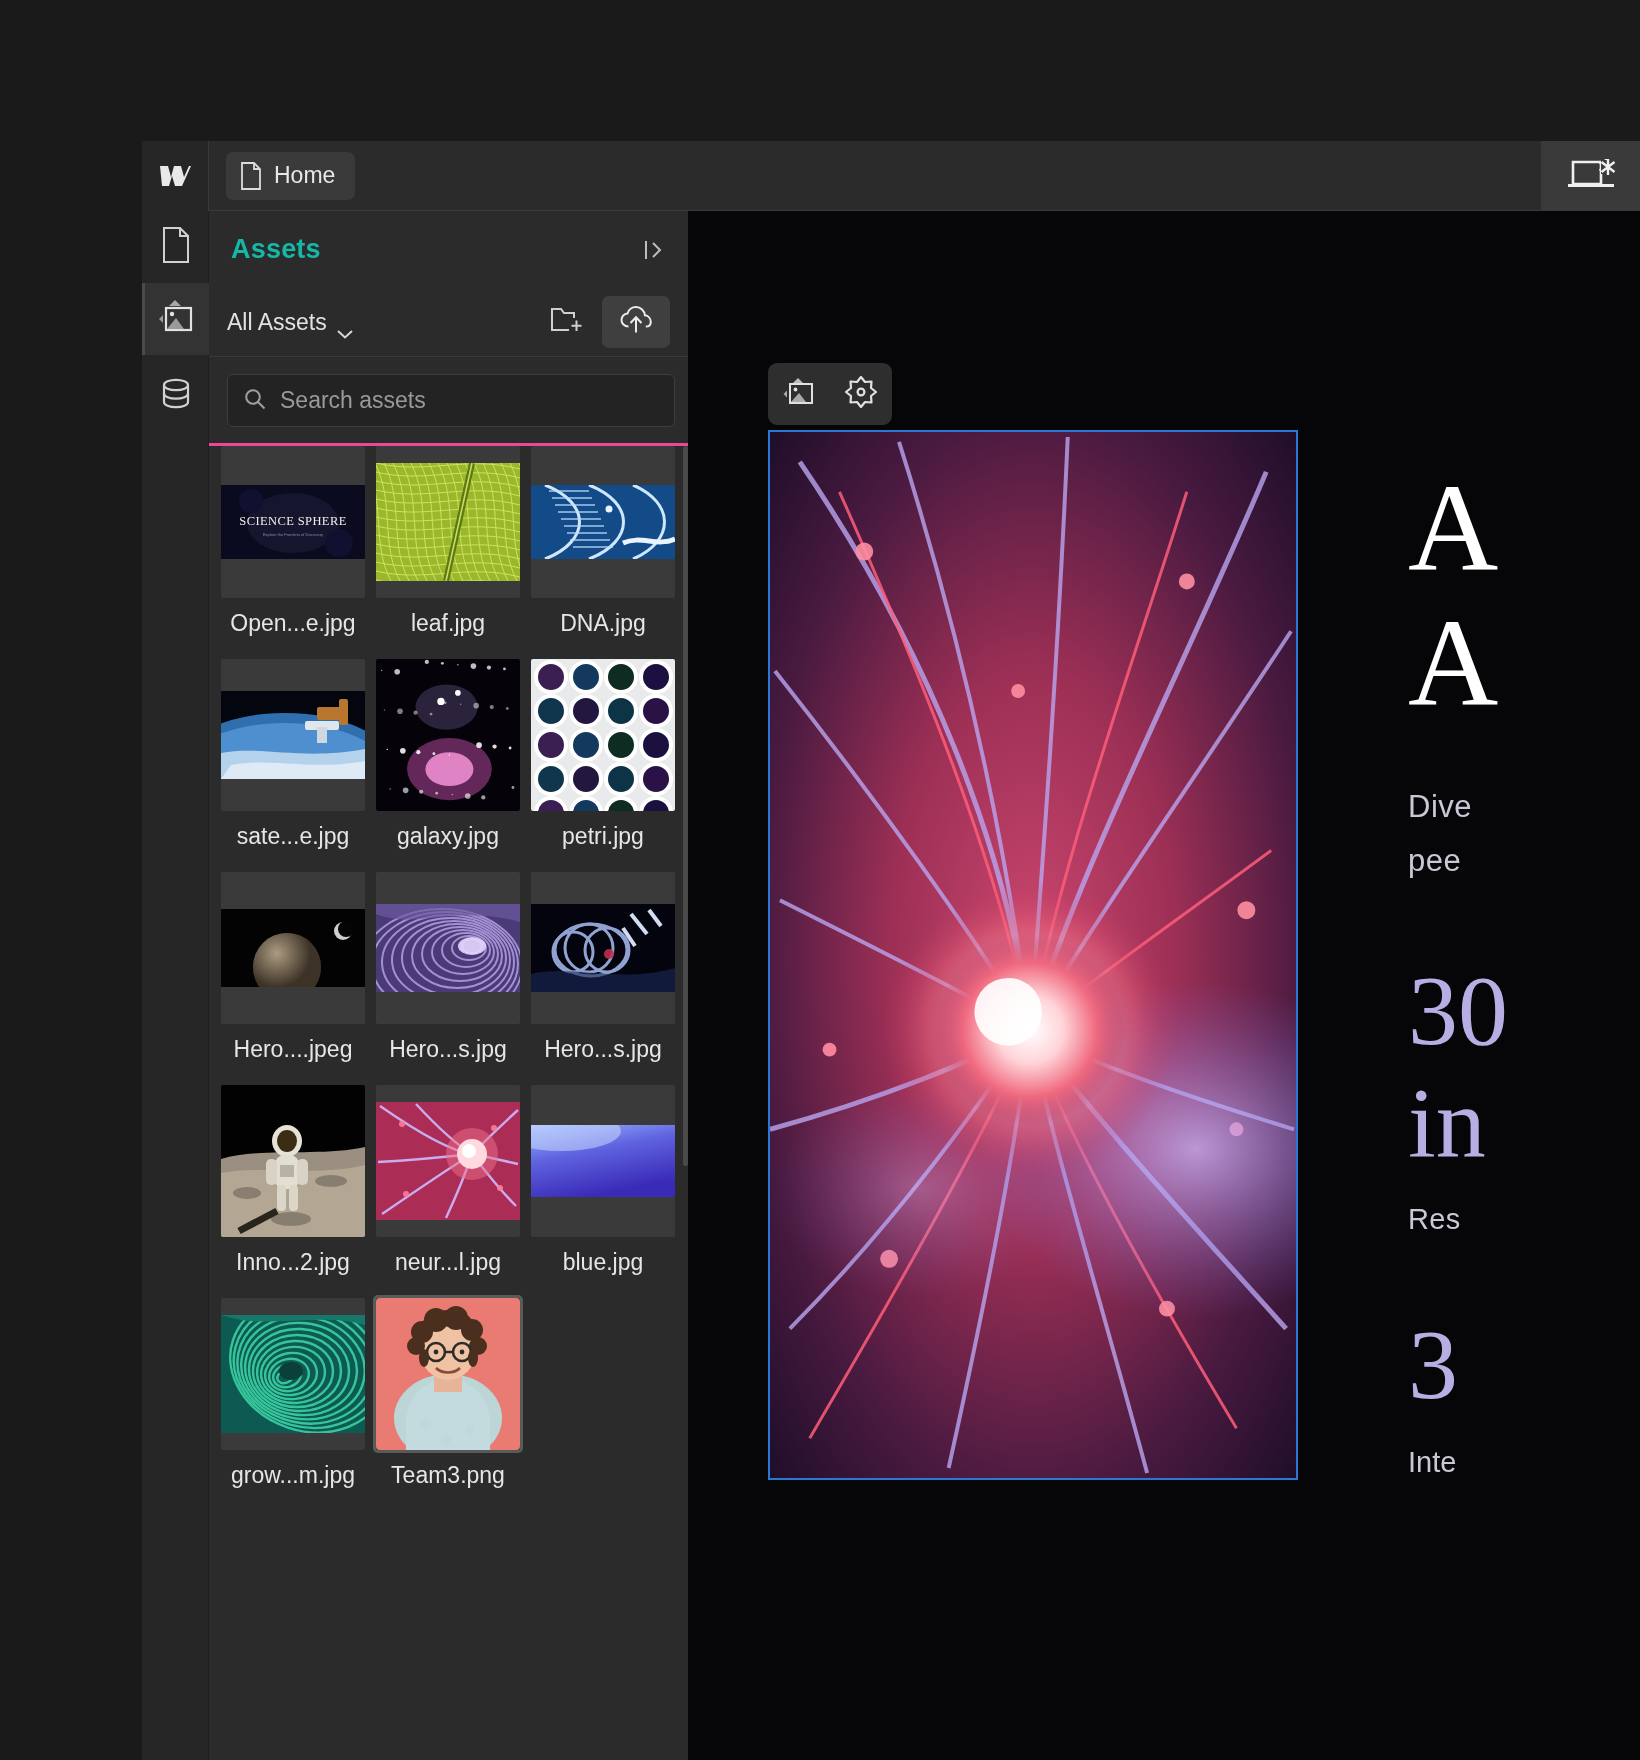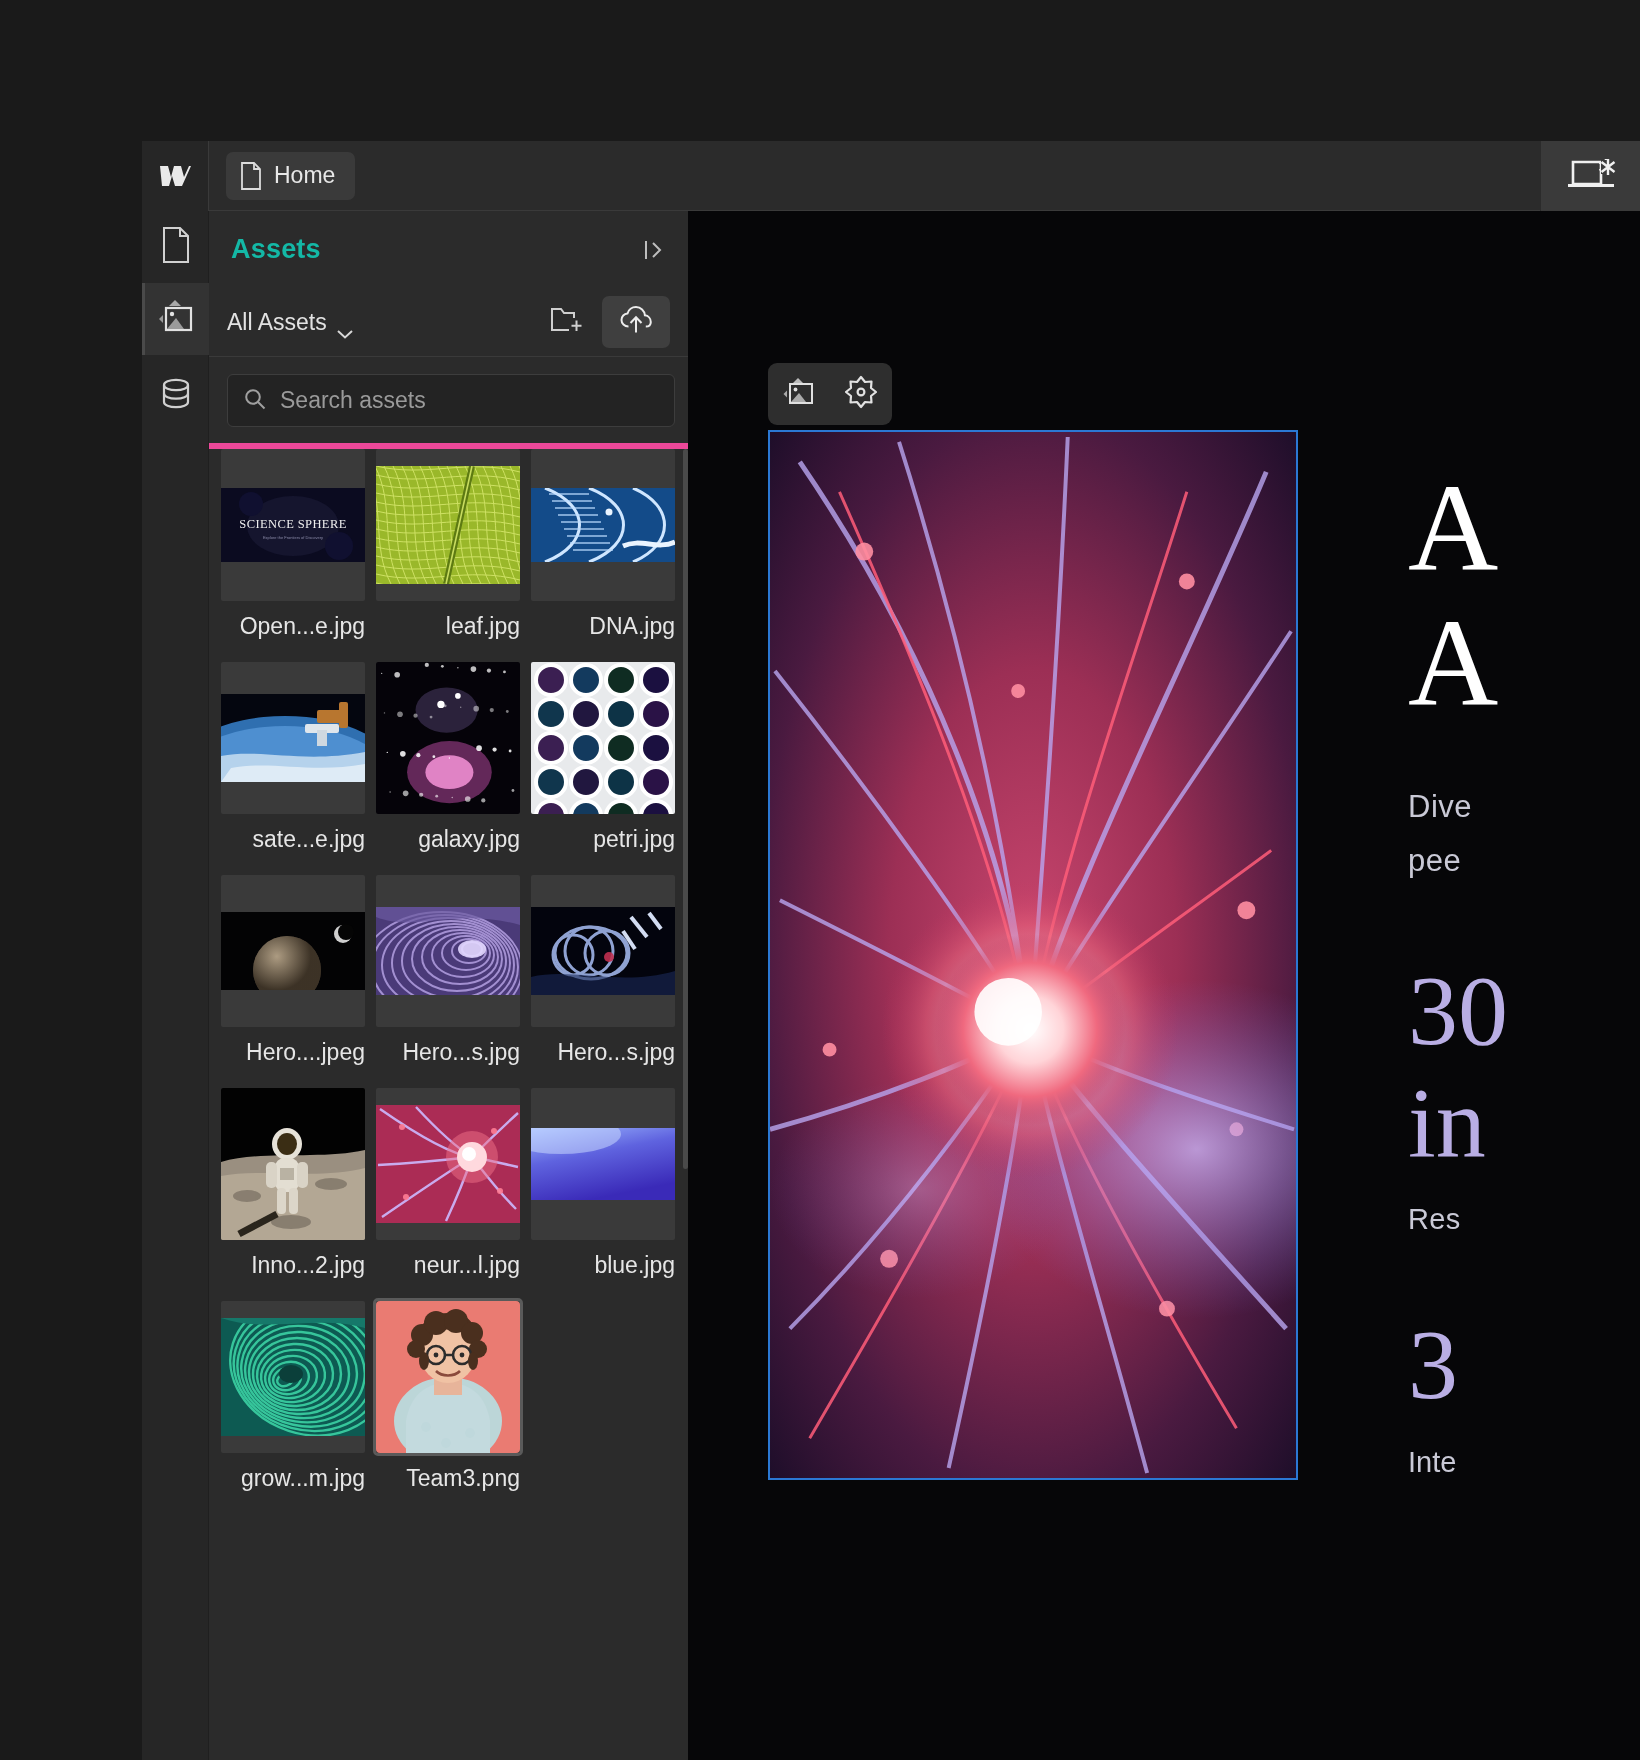--- a/index.html
+++ b/index.html
@@ -105,41 +105,41 @@
   .search-box {
     height:53px; background:#232323;
     border:1px solid #3d3d3d; border-radius:6px;
     display:flex; align-items:center; gap:14px;
     padding:0 16px;
   }
   .search-ph { color:#9a9a9a; font-size:23px; }
 
   .grid-scroll {
     flex:1; overflow:hidden; position:relative;
-    border-top:6px solid #ec4899;
+    border-top:3px solid #ec4899;
   }
   .grid {
     display:grid;
     grid-template-columns:repeat(3, 1fr);
     gap:12px 10px;
     padding:0 12px;
   }
   .asset { width:144px; }
   .thumb-box {
     width:144px; height:152px;
     background:#3a3a3a;
     display:flex; align-items:center; justify-content:center;
     overflow:hidden;
     border-radius:2px;
   }
   .thumb-box.sel { outline:3px solid #5a5a5a; }
   .thumb-img { width:144px; display:block; }
   .asset-label {
     margin-top:12px; margin-bottom:10px;
-    text-align:right; color:#e6e6e6; font-size:23px;
+    text-align:center; color:#e6e6e6; font-size:23px;
     white-space:nowrap; overflow:hidden;
   }
   .panel-scrollbar {
     position:absolute; right:0; top:0; width:5px; height:100%;
     background:transparent;
   }
   .panel-scrollbar i {
     position:absolute; left:0; top:0; width:5px; height:720px;
     background:#4a4a4a; border-radius:3px; display:block;
   }

